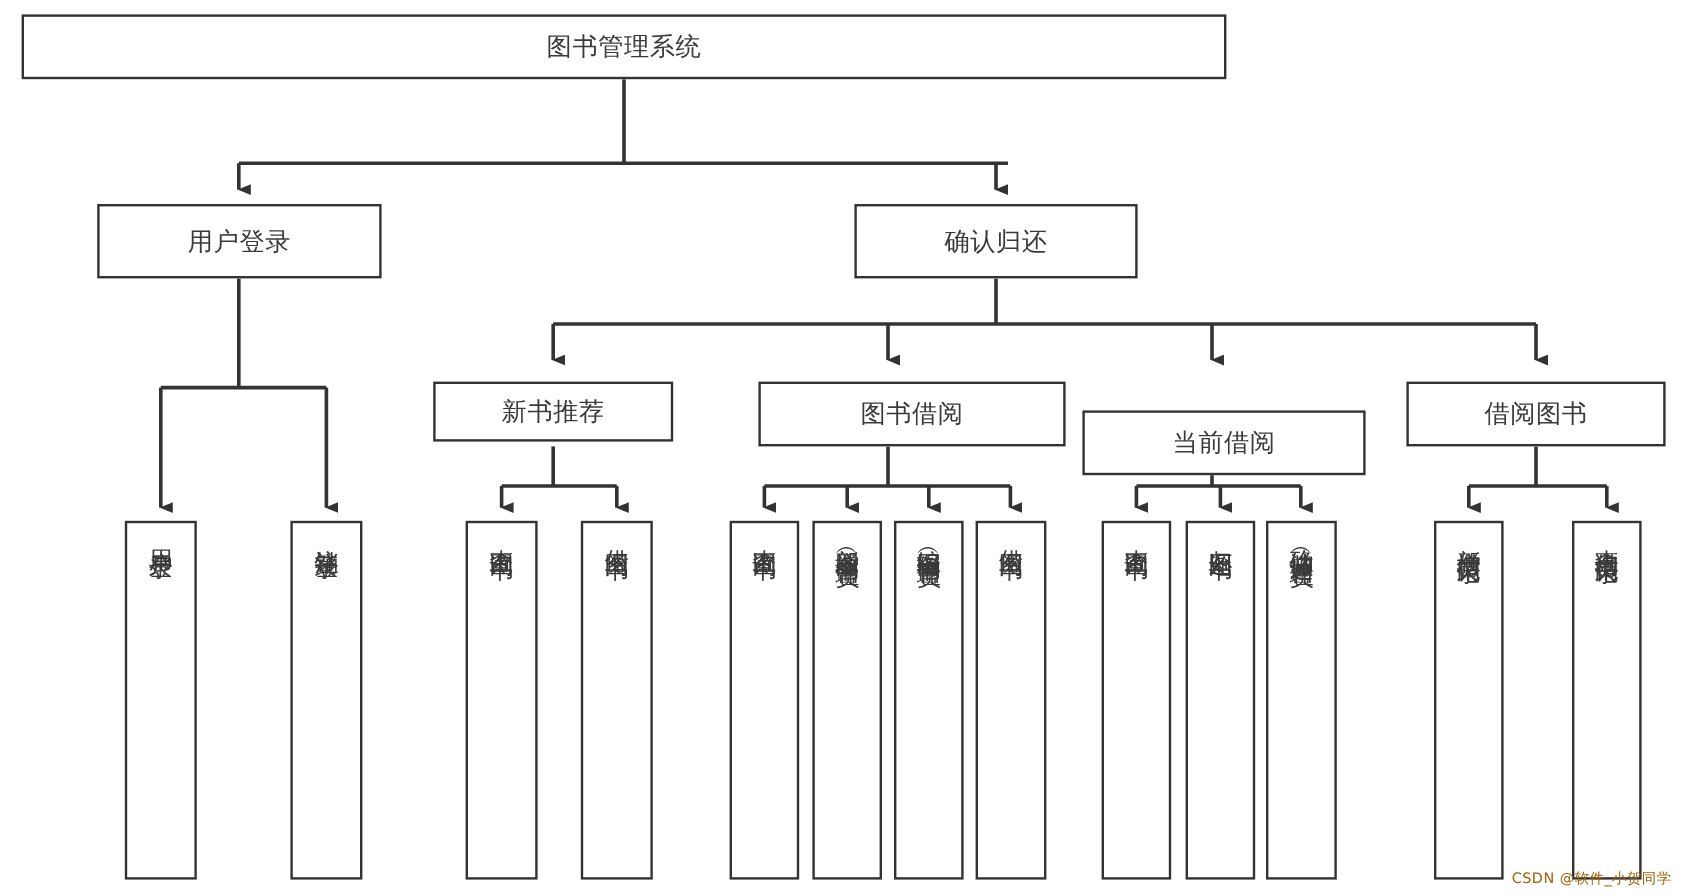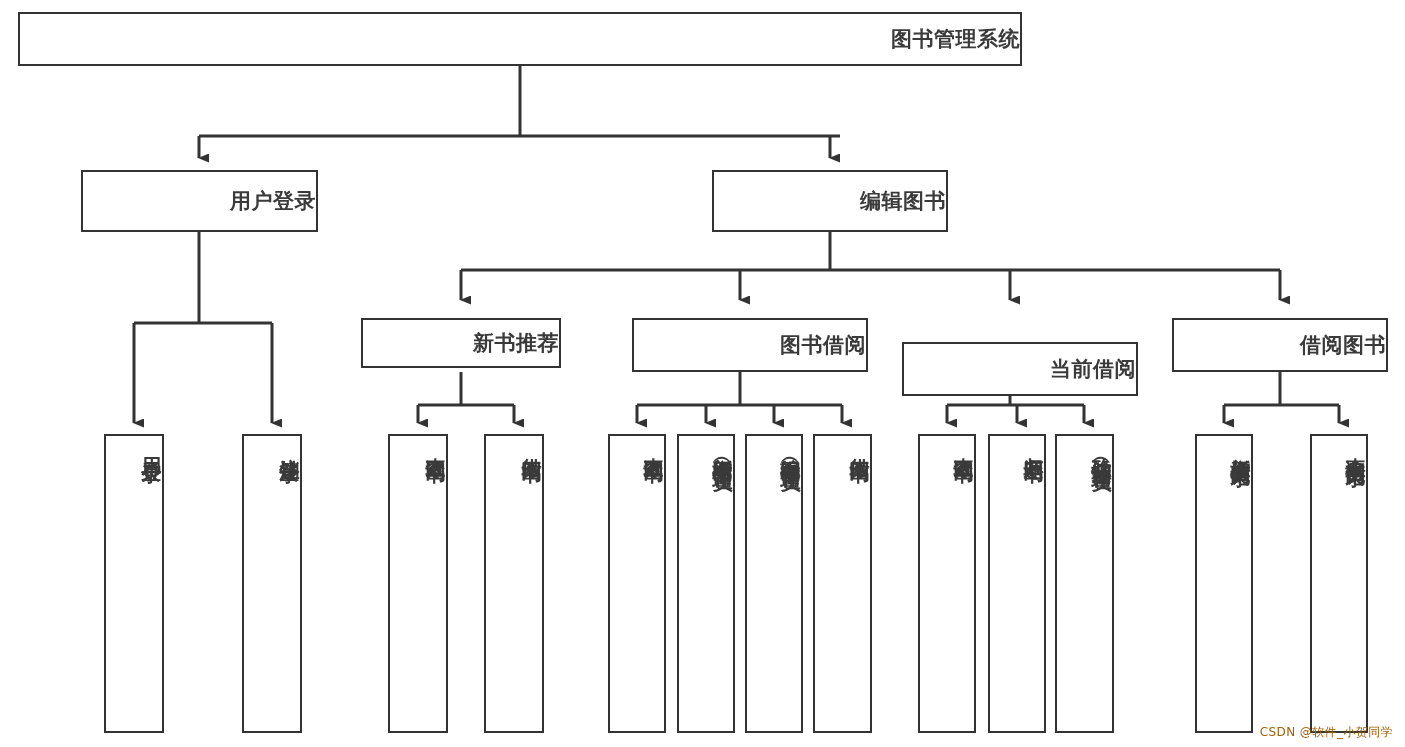--- a/index.html
+++ b/index.html
@@ -26,23 +26,22 @@
     height: 747px;
     pointer-events: none;
   }
   .node {
     position: absolute;
     box-sizing: border-box;
     background: #ffffff;
     border: 2px solid #333333;
     display: flex;
     align-items: center;
-    justify-content: flex-end;
+    justify-content: center;
     z-index: 2;
-    font-weight: bold;
   }
   .node-label {
     color: #3a3a3a;
     font-size: 21px;
     line-height: 1.18;
     letter-spacing: 0.5px;
     text-align: center;
     white-space: nowrap;
   }
   
@@ -125,27 +124,27 @@
   </svg>
 
   <div class="node" style="left:18px; top:12px; width:1004px; height:54px;">
     <span class="node-label">图书管理系统</span>
   </div>
 
   <div class="node" style="left:81px; top:170px; width:237px; height:62px;">
     <span class="node-label">用户登录</span>
   </div>
   <div class="node" style="left:712px; top:170px; width:236px; height:62px;">
-    <span class="node-label">编辑图书</span>
+    <span class="node-label">确认归还</span>
   </div>
 
   <div class="node" style="left:361px; top:318px; width:200px; height:50px;">
     <span class="node-label">新书推荐</span>
   </div>
-  <div class="node" style="left:632px; top:318px; width:236px; height:54px;">
+  <div class="node" style="left:632px; top:318px; width:256px; height:54px;">
     <span class="node-label">图书借阅</span>
   </div>
   <div class="node" style="left:902px; top:318px; width:236px; height:54px;margin-top:24px;">
     <span class="node-label">当前借阅</span>
   </div>
   <div class="node" style="left:1172px; top:318px; width:216px; height:54px;">
     <span class="node-label">借阅图书</span>
   </div>
 
   <div class="node vertical" style="left:104px; top:434px; width:60px; height:299px;">

